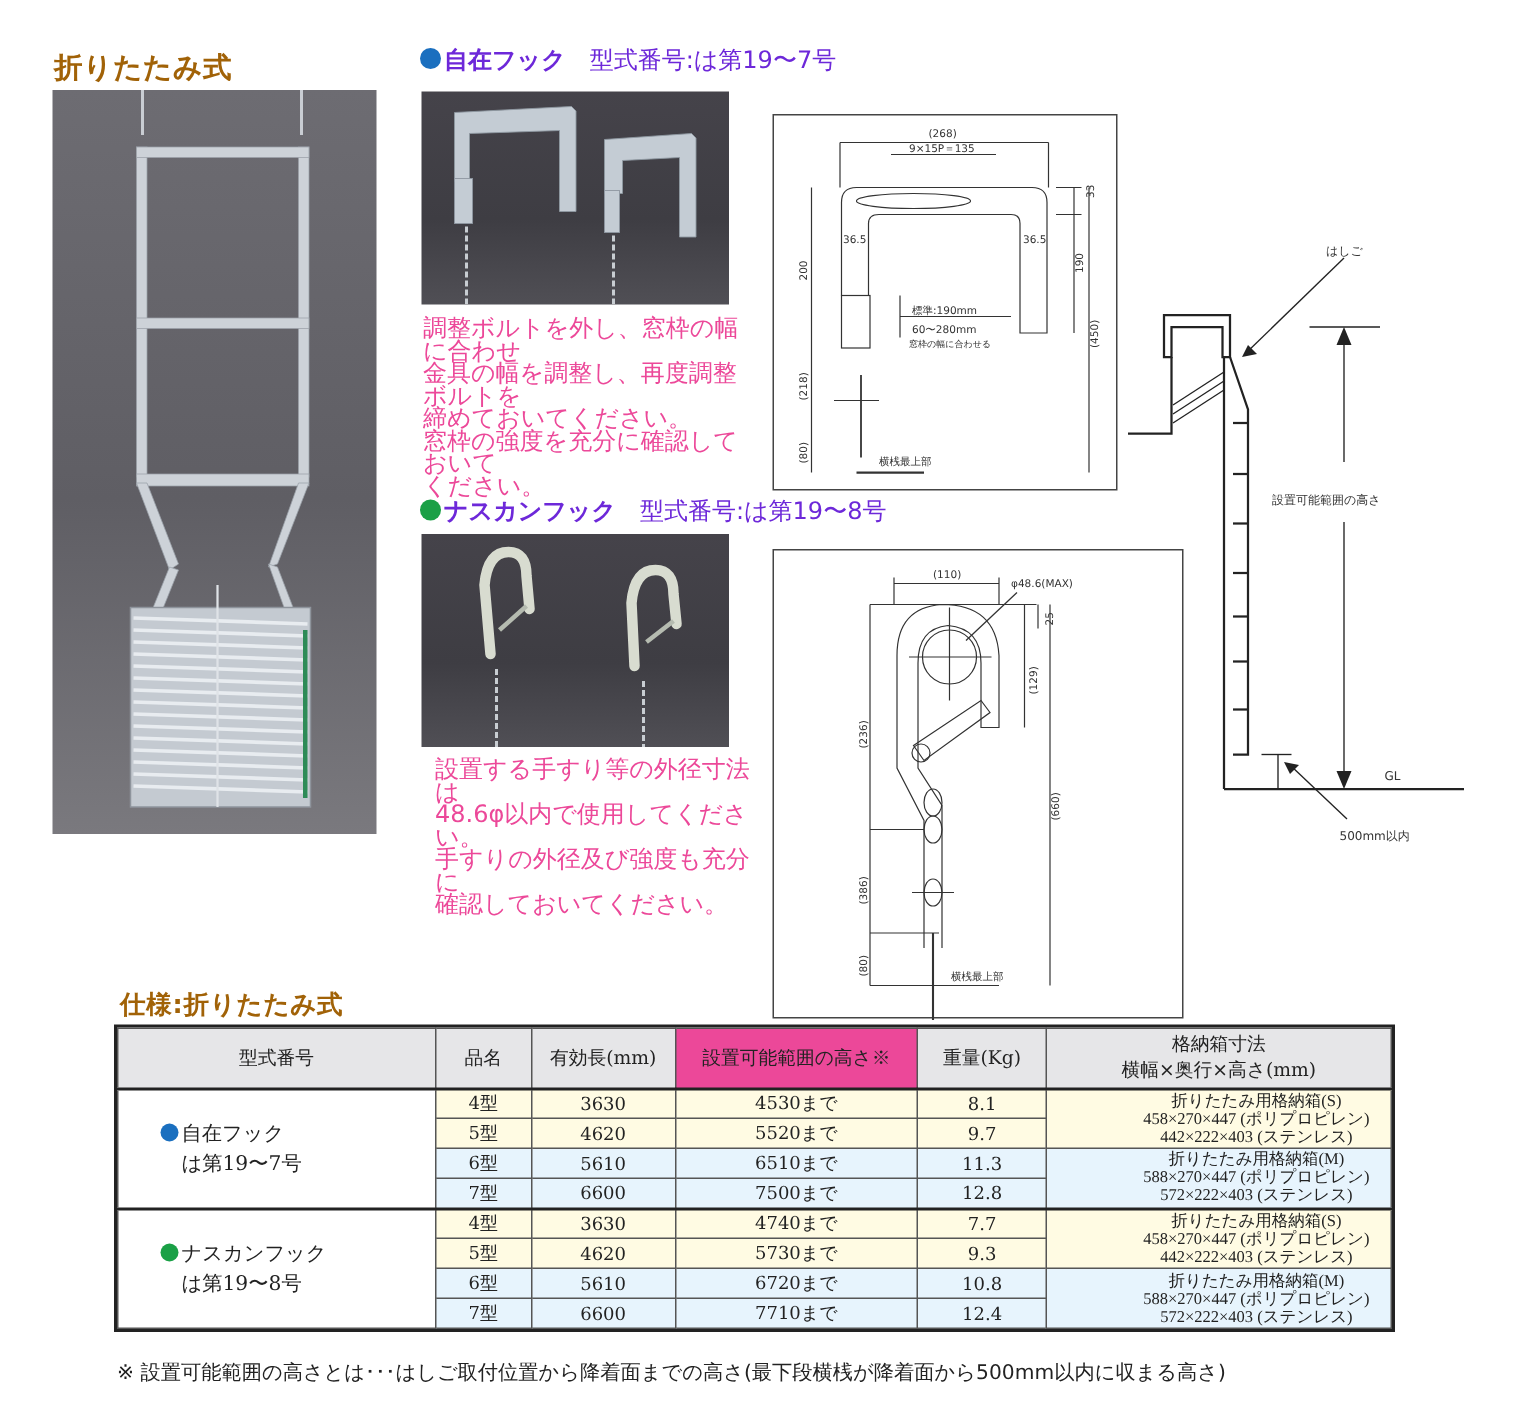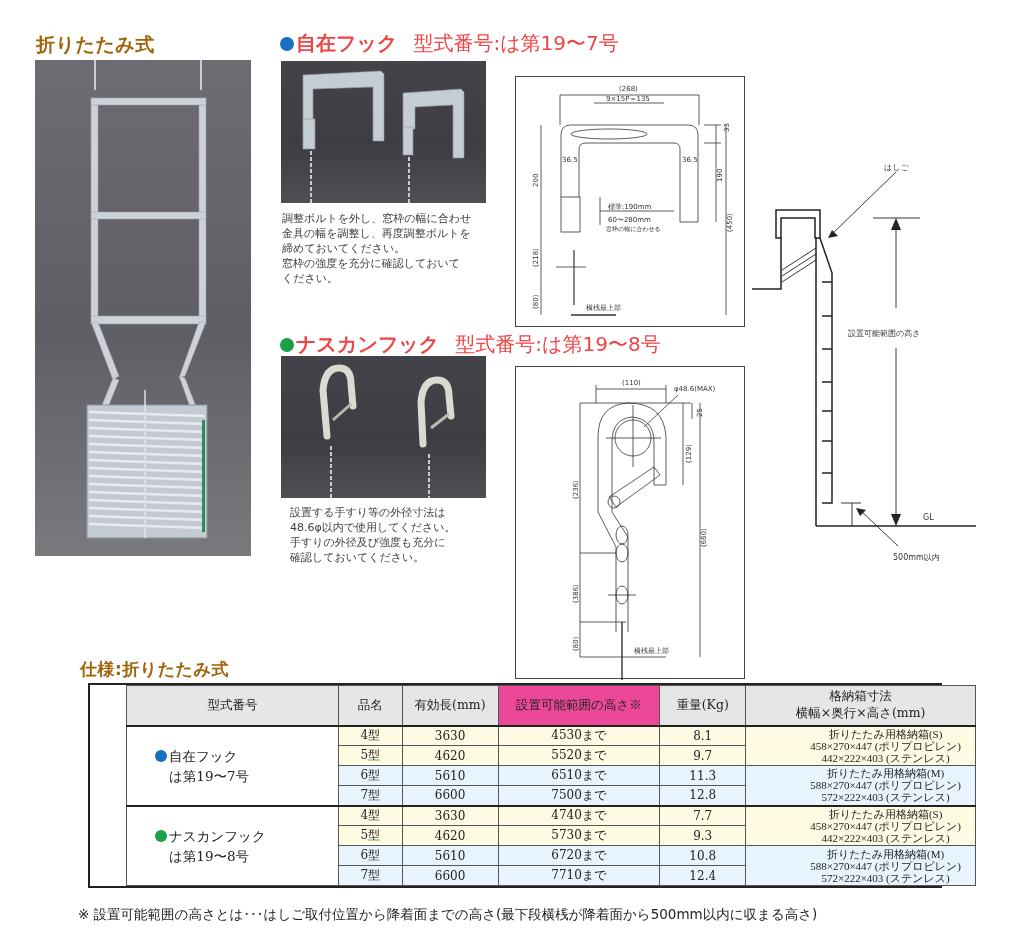--- a/index.html
+++ b/index.html
@@ -1,22 +1,22 @@
 <!DOCTYPE html>
 <html><head>
 <meta charset="utf-8">
 <style>
   * { box-sizing: border-box; margin: 0; padding: 0; }
   body { width: 1024px; height: 939px; background: #ffffff; position: relative; overflow: hidden; font-family: "DejaVu Sans", sans-serif; color: #222; }
   .abs { position: absolute; }
   .h-title { font-family: "DejaVu Sans", sans-serif; font-weight: bold; font-size: 19px; color: #a16207; letter-spacing: 0.5px; }
-  .h-sub { font-size: 20px; font-weight: bold; color: #ef4444; white-space: nowrap; }
+  .h-sub { font-size: 16px; font-weight: bold; color: #6d28d9; white-space: nowrap; }
   .h-sub .code { font-weight: normal; margin-left: 16px; }
   .dot { display: inline-block; width: 14px; height: 14px; border-radius: 50%; vertical-align: -1px; margin-right: 2px; }
-  .note { font-size: 11px; line-height: 15px; color: #404040; white-space: pre-line; }
+  .note { font-size: 16px; line-height: 15px; color: #ec4899; white-space: pre-line; }
   .photo { background: linear-gradient(180deg, #6d6c72 0%, #5f5e64 55%, #7a797e 100%); overflow: hidden; }
   .photo-dark { background: linear-gradient(180deg, #45434a 0%, #3e3d43 60%, #504f55 100%); overflow: hidden; }
   .drawing-box { border: 1px solid #444; background: #fff; margin-top: 16px; }
   svg text { font-family: "DejaVu Sans", sans-serif; }
 
   
   table.spec { border-collapse: collapse; font-family: "DejaVu Serif", serif; font-size: 12px; color: #222; }
   table.spec th, table.spec td { border: 1px solid #555; text-align: center; padding: 0; height: 20px; }
   table.spec th { background: #e6e6e8; font-weight: normal; height: 40px; font-size: 12.5px; }
   table.spec th.pink { background: #ec4899; }
@@ -153,21 +153,21 @@
       <line x1="148" y1="98" x2="148" y2="142"></line>
     </g>
   </svg>
 </div>
 
 <div class="abs note" style="left:290px; top:505px; width:220px;">設置する手すり等の外径寸法は
 48.6φ以内で使用してください。
 手すりの外径及び強度も充分に
 確認しておいてください。</div>
 
-<div class="abs drawing-box" style="left:515px; top:350px; width:230px; height:313px;">
+<div class="abs drawing-box" style="left:515px; top:350px; width:274px; height:313px;">
   <svg width="230" height="313" viewBox="0 0 230 313" font-size="7" fill="#333">
     <g stroke="#333" fill="none" stroke-width="0.8">
       <path d="M100 265 L100 180 L82 145 L82 70 Q82 38 112 36 Q148 36 150 70 L150 118 L138 118 L138 75 Q138 52 116 50 Q96 52 96 75 L96 145 L112 170 L112 265"></path>
       <circle cx="117" cy="71" r="18"></circle>
       <line x1="117" y1="38" x2="117" y2="100"></line>
       <line x1="90" y1="71" x2="145" y2="71"></line>
       <path d="M93 130 L138 100 L144 108 L100 140 Z"></path>
       <circle cx="98" cy="135" r="6"></circle>
       <ellipse cx="106" cy="168" rx="6" ry="9"></ellipse>
       <ellipse cx="106" cy="186" rx="6" ry="9"></ellipse>
@@ -233,21 +233,21 @@
     <polygon points="108,350 118,352 112,358" fill="#222"></polygon>
     <text x="136" y="12">はしご</text>
     <text x="100" y="178">設置可能範囲の高さ</text>
     <text x="175" y="362">GL</text>
     <text x="145" y="402">500mm以内</text>
   </svg>
 </div>
 
 <div class="abs h-title" style="left:80px; top:658px; font-size:17px;">仕様:折りたたみ式</div>
 
-<div class="abs outer" style="left:88px; top:683px; width:854px;padding-left:36px;">
+<div class="abs outer" style="left:76px; top:683px; width:854px;">
 <table class="spec" style="width:850px;">
   <colgroup>
     <col style="width:212px">
         <col style="width:64px">
         <col style="width:96px">
         <col style="width:162px">
         <col style="width:86px">
         <col style="width:230px">
   </colgroup>
   <thead>

